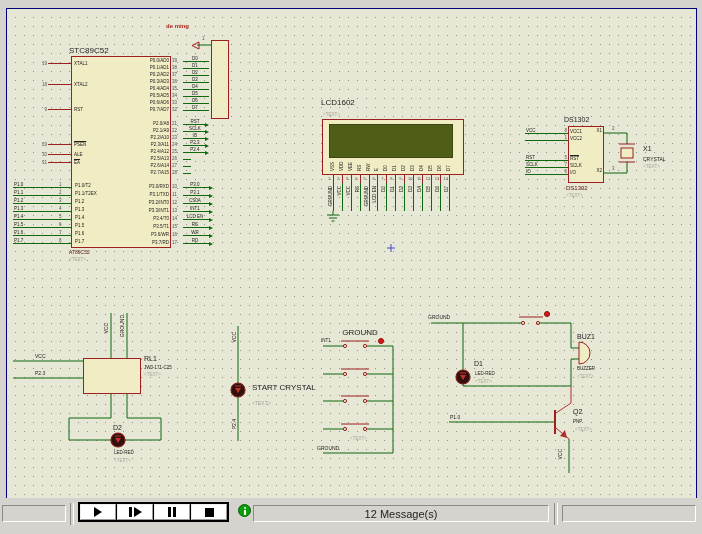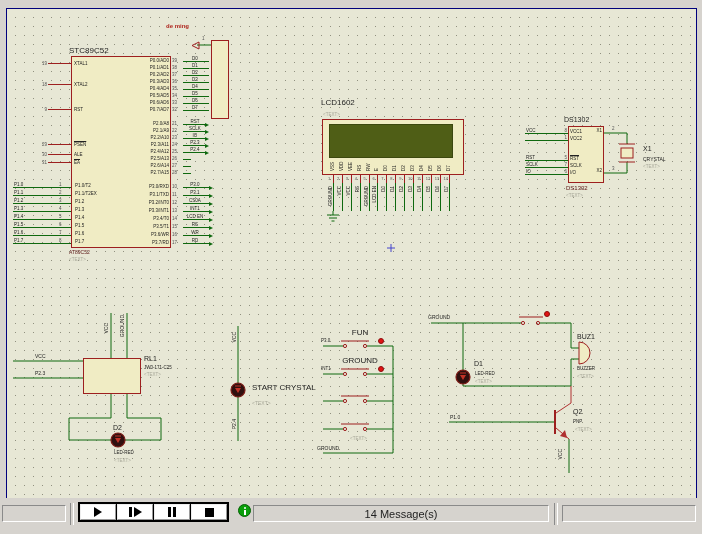--- a/index.html
+++ b/index.html
@@ -695,25 +695,20 @@
   <span class="lbl t45" style="left:107px;top:441px;">LED-RED</span>
   <span class="lbl t45 gray" style="left:107px;top:449px;">&lt;TEXT&gt;</span>
 
   <span class="lbl t8" style="left:245px;top:374px;">START CRYSTAL</span>
   <span class="lbl t5 gray" style="left:245px;top:391px;">&lt;TEXT&gt;</span>
   <span class="vlabel" style="left:224px;top:323px;">VCC</span>
   <span class="vlabel" style="left:224px;top:410px;">P2.4</span>
 
   <div class="keypad">
 
-      <div class="krow">
-        <span class="klabel">FUN</span>
-        <span class="kwire">P3.0</span>
-        <span class="kdot"></span>
-      </div>
 
 
 
       <div class="krow">
         <span class="klabel">GROUND</span>
         <span class="kwire">INT1</span>
         <span class="kdot"></span>
       </div>
     </div>
   <span class="lbl t45 gray" style="left:343px;top:427px;">&lt;TEXT&gt;</span>
@@ -754,17 +749,17 @@
       </button>
     <button class="sim-btn">
         <span class="g-stop"></span>
       </button>
   </div>
   <div class="info-icon">
       <span class="idot"></span>
       <span class="istem"></span>
     </div>
   <div class="sb-panel sb-msg">
-    <span>14 Message(s)</span>
+    <span>12 Message(s)</span>
   </div>
   <div class="sb-sep" style="left:554px;"></div>
   <div class="sb-panel" style="left:562px;top:7px;width:134px;height:17px;"></div>
 </div>
 
 </body></html>

